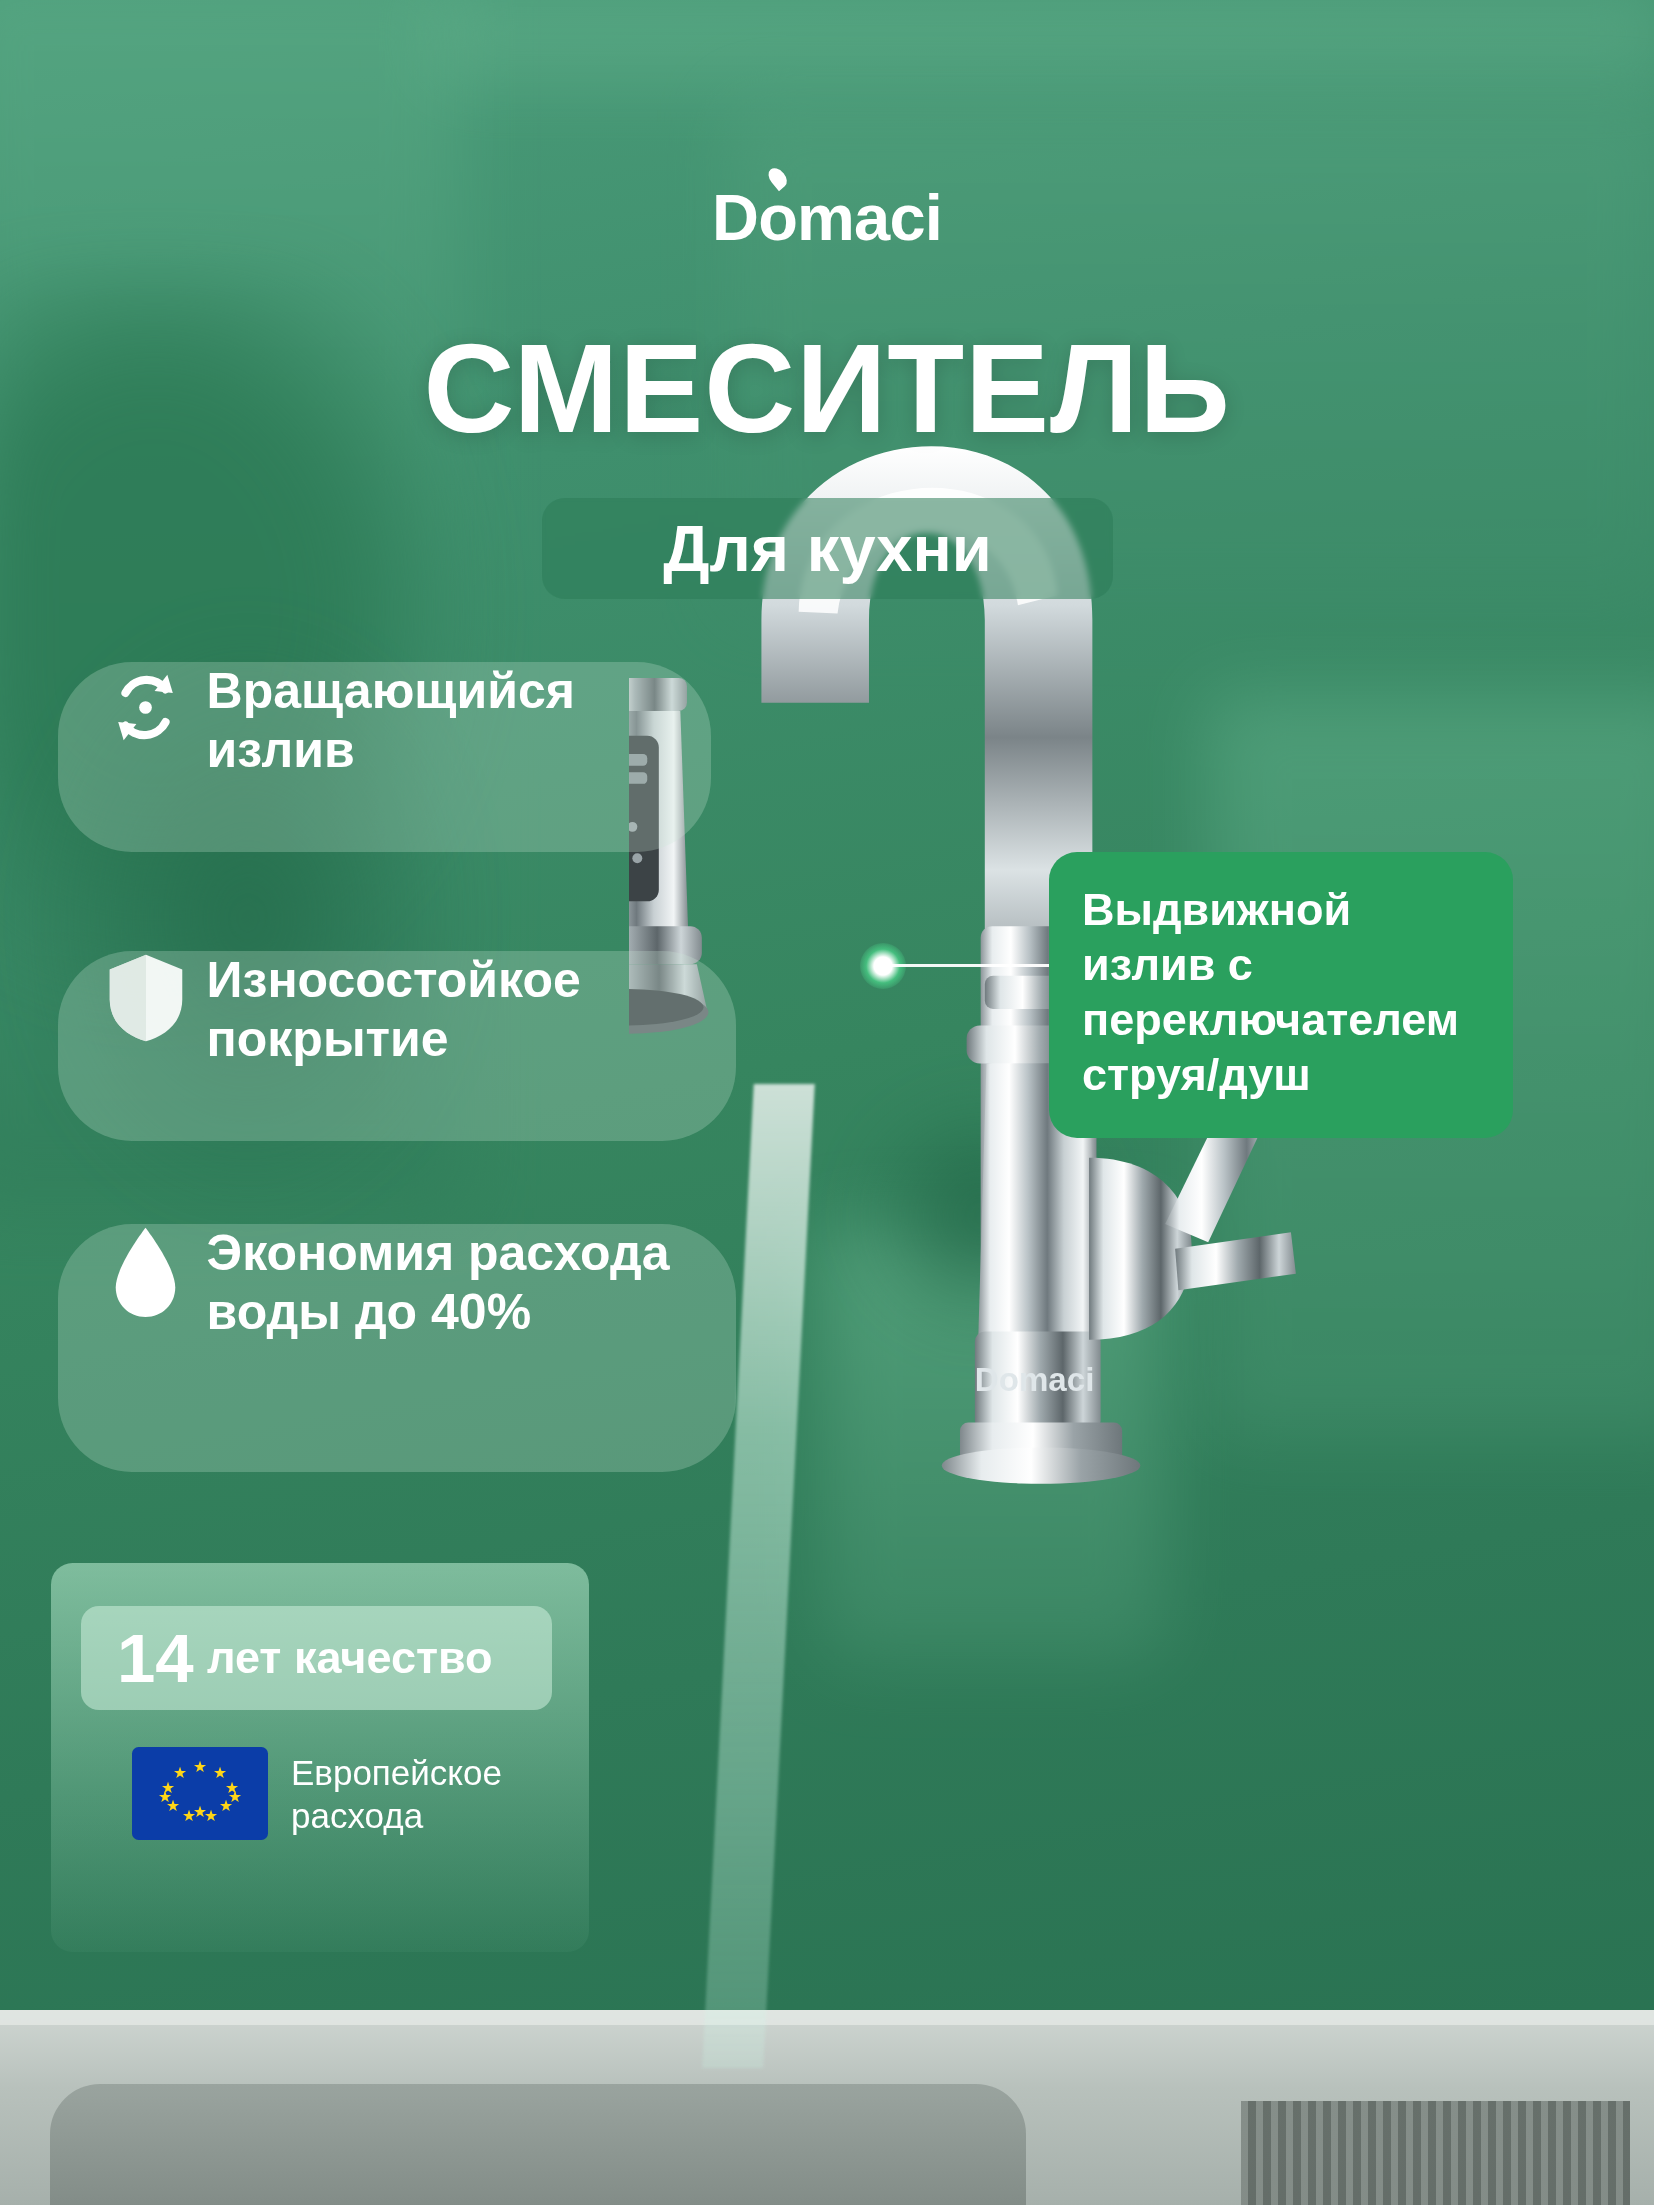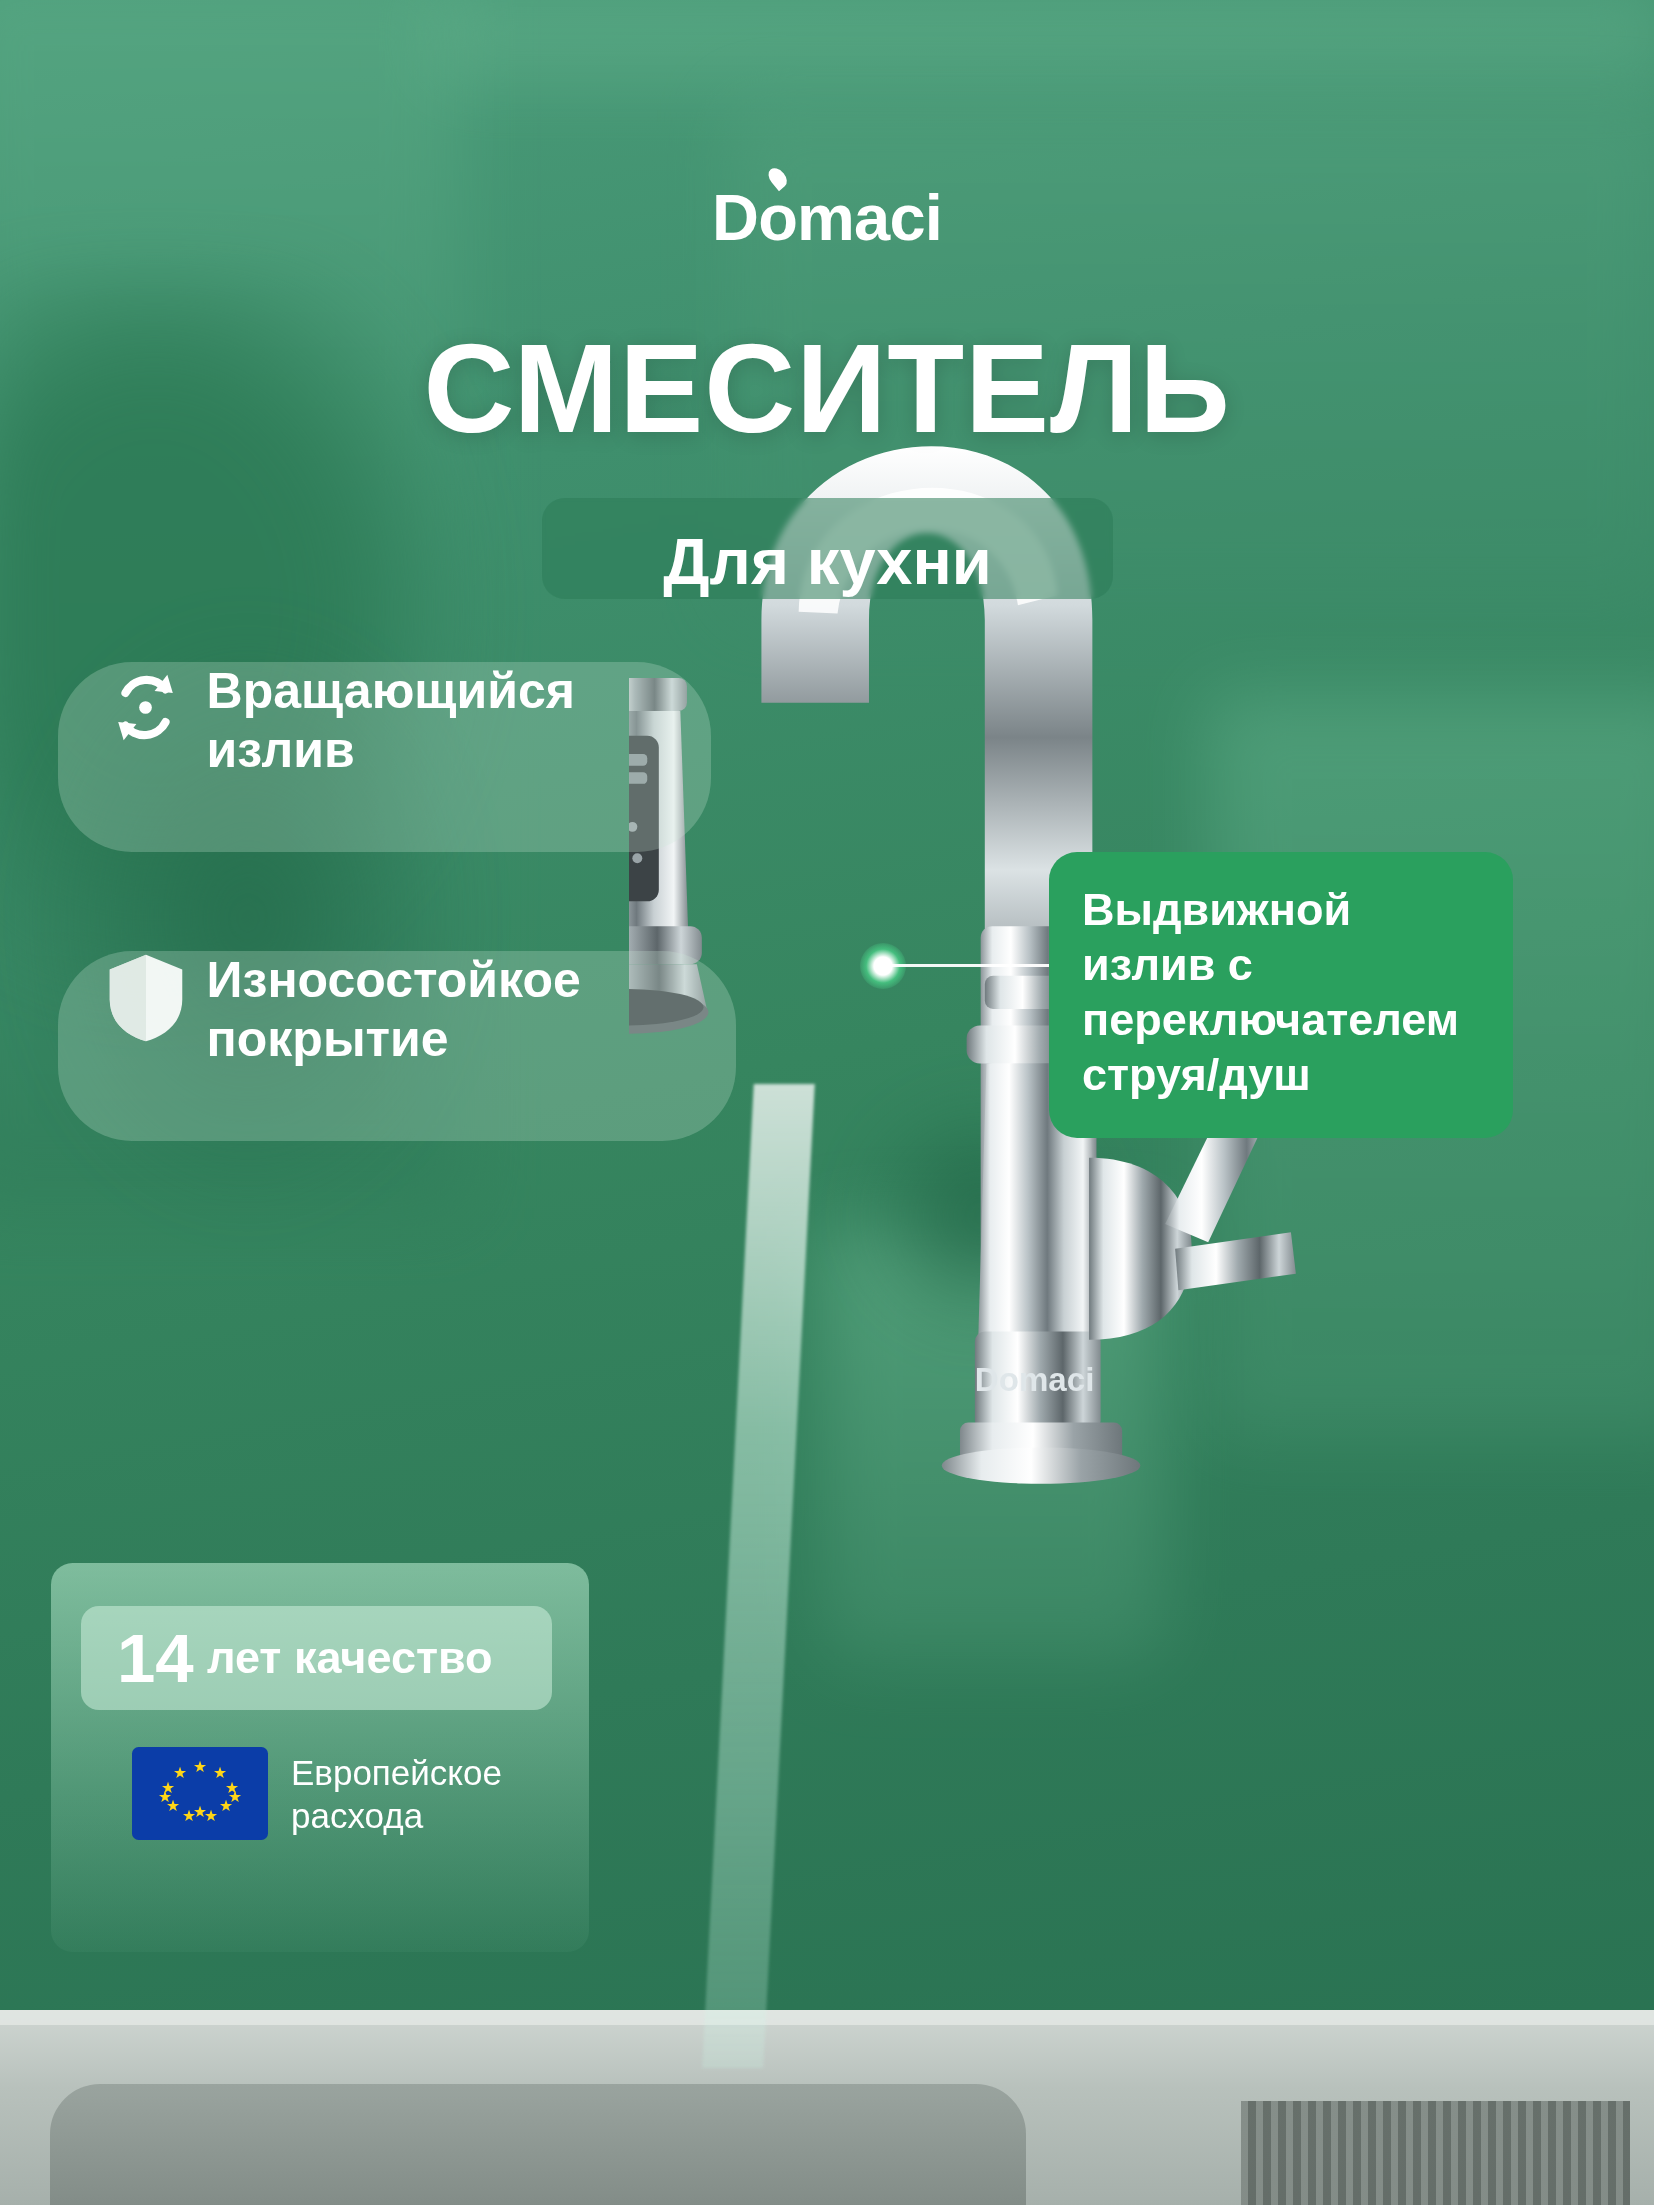--- a/index.html
+++ b/index.html
@@ -144,21 +144,21 @@
   .subtitle-pill {
     position: absolute;
     left: 542px;
     top: 498px;
     width: 571px;
     height: 101px;
     border-radius: 23px;
     background: rgba(44, 124, 88, 0.55);
     backdrop-filter: blur(3.3px);
     display: flex;
-    align-items: flex-end;
+    align-items: center;
     justify-content: center;
   }
   .subtitle-pill span {
     color: #ffffff;
     font-size: 65px;
     font-weight: bold;
   }
 
   
   .feature {
@@ -426,20 +426,28 @@
   <div class="feature feature-2">
     <div class="feature-icon">
       <svg width="86" height="93" viewBox="0 0 90 100">
         <path d="M45 4 L 84 20 L 84 52 C 84 78, 64 92, 45 97 C 26 92, 6 78, 6 52 L 6 20 Z" fill="#ffffff" opacity="0.92"></path>
         <path d="M45 4 L 45 97 C 26 92, 6 78, 6 52 L 6 20 Z" fill="#d9e6df" opacity="0.75"></path>
       </svg>
     </div>
     <div class="feature-text">Износостойкое покрытие</div>
   </div>
 
+  <div class="feature feature-3">
+    <div class="feature-icon">
+      <svg width="73" height="96" viewBox="0 0 70 100">
+        <path d="M35 4 C 35 4, 66 44, 66 66 C 66 84, 52 97, 35 97 C 18 97, 4 84, 4 66 C 4 44, 35 4, 35 4 Z" fill="#ffffff"></path>
+      </svg>
+    </div>
+    <div class="feature-text">Экономия расхода воды до 40%</div>
+  </div>
 
   <div class="callout-dot"></div>
   <div class="callout-line"></div>
   <div class="callout">
     <span>Выдвижной излив с переключателем струя/душ</span>
   </div>
 
   <div class="warranty-card"></div>
   <div class="warranty-pill">
     <span class="warranty-num">14</span>

